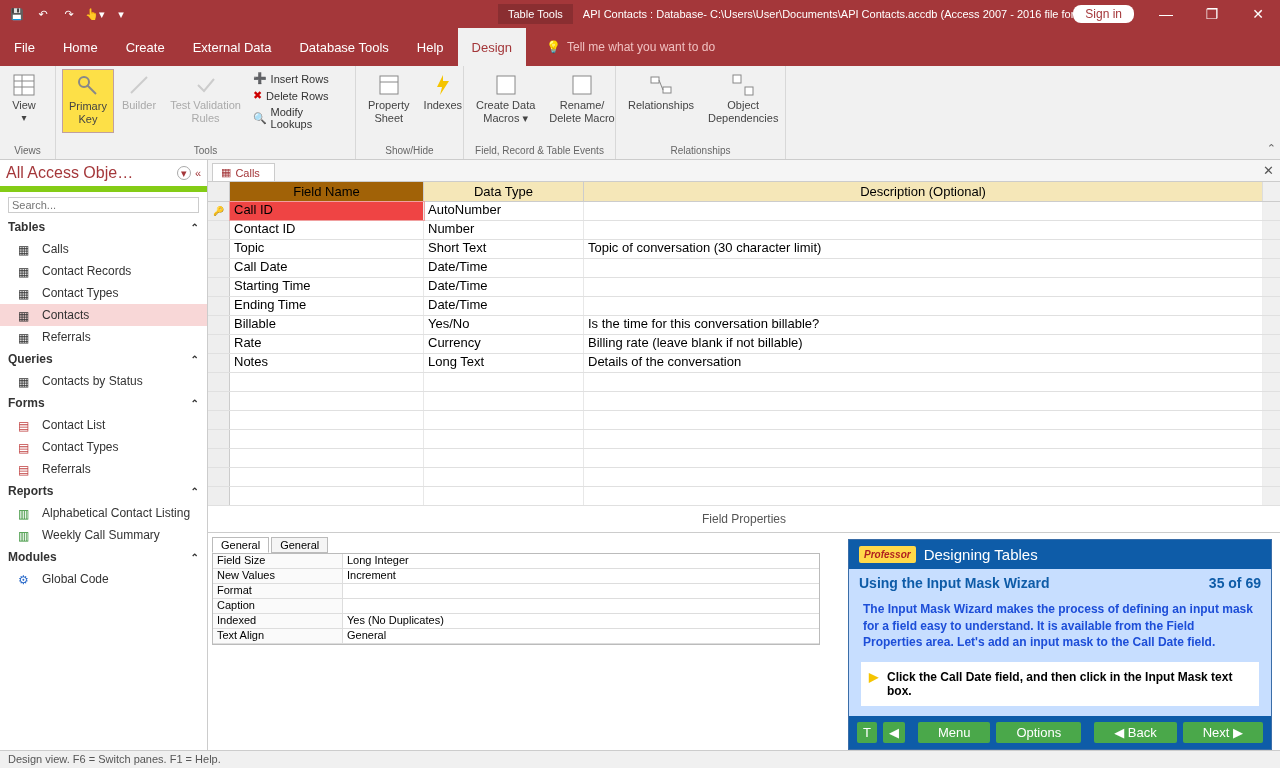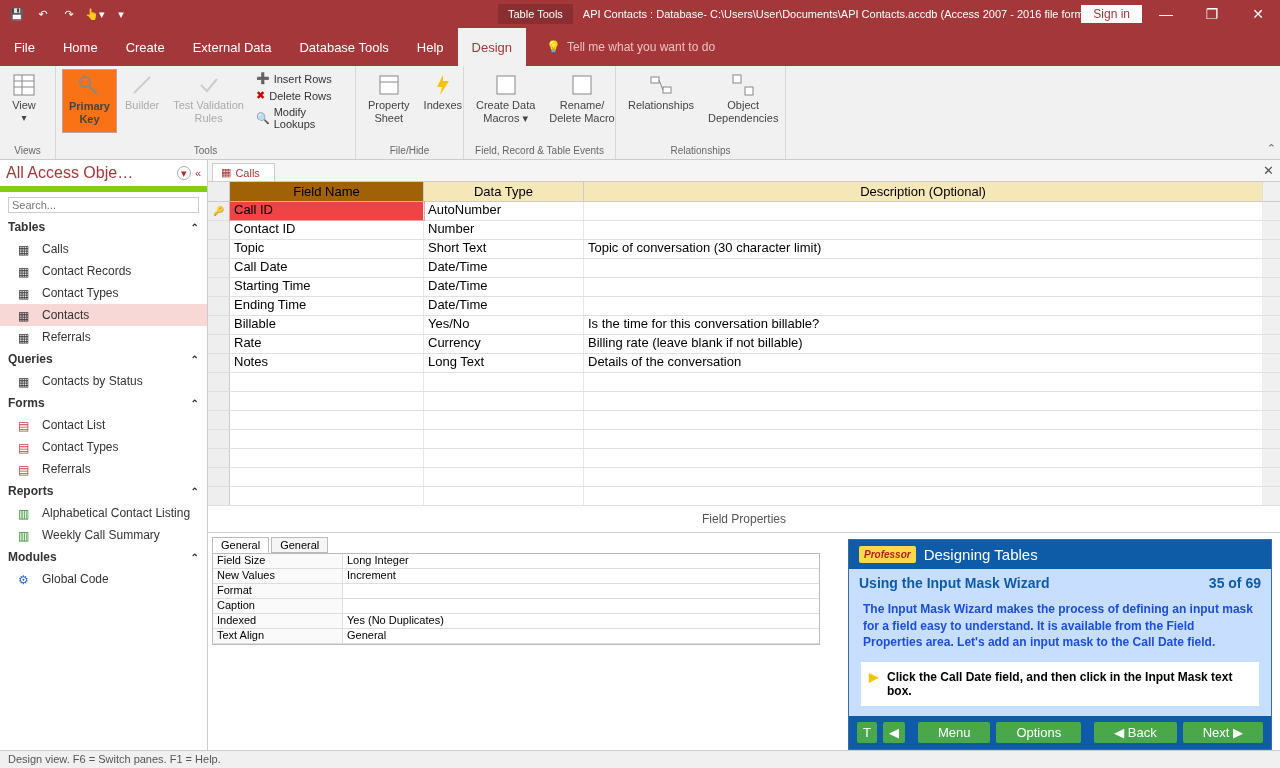--- a/index.html
+++ b/index.html
@@ -3,32 +3,32 @@
 <meta charset="utf-8">
 <style>
 * { box-sizing: border-box; margin: 0; padding: 0; font-family: "Segoe UI", Arial, sans-serif; }
 body { width: 1280px; height: 768px; overflow: hidden; background: #fff; position: relative; }
 .titlebar { height: 28px; background: #a4373a; display: flex; align-items: center; color: #fff; font-size: 11px; }
 .qat { display: flex; align-items: center; gap: 4px; padding: 0 6px; }
 .qat-btn { width: 22px; height: 22px; display: flex; align-items: center; justify-content: center; color: #fff; }
 .title-tab { background: #8a2e31; padding: 4px 10px; font-size: 11px; margin-left: 360px; }
 .title-text { margin-left: 10px; flex: 1; white-space: nowrap; overflow: hidden; }
 .title-right { display: flex; align-items: center; gap: 2px; margin-left: auto; }
-.signin { background: #fff; color: #a4373a; padding: 2px 12px; font-size: 12px; margin-right: 0; }
+.signin { background: #fff; color: #a4373a; padding: 2px 12px; font-size: 12px; margin-right: 8px; border-radius: 8px; }
 .win-btn { width: 44px; height: 28px; display: flex; align-items: center; justify-content: center; color: #fff; font-size: 14px; }
 .menubar { height: 38px; background: #a4373a; display: flex; align-items: center; color: #fff; font-size: 13px; }
 .menu-item { padding: 0 14px; height: 38px; display: flex; align-items: center; }
 .menu-item.active { background: #f1f1f1; color: #a4373a; }
 .tellme { display: flex; align-items: center; gap: 6px; margin-left: 20px; color: #f0c0c0; font-size: 12px; }
 .ribbon { height: 94px; background: #f1f1f1; border-bottom: 1px solid #ccc; display: flex; position: relative; }
 .ribbon-group { border-right: 1px solid #d8d8d8; padding: 3px 6px 0 6px; display: flex; flex-direction: column; }
 .ribbon-group-label { font-size: 10px; color: #666; text-align: center; padding: 2px 0 3px 0; margin-top: auto; }
 .ribbon-btns { display: flex; gap: 2px; }
 .ribbon-btn { display: flex; flex-direction: column; align-items: center; padding: 4px 6px; font-size: 11px; color: #444; text-align: center; line-height: 1.2; }
-.ribbon-btn.sel { background: #f97316; border: 1px solid #c0a0a0; font-weight: bold; }
+.ribbon-btn.sel { background: #fde047; border: 1px solid #c0a0a0; }
 .ribbon-icon { width: 24px; height: 24px; margin-bottom: 2px; }
 .ribbon-small-list { display: flex; flex-direction: column; gap: 2px; padding: 2px; }
 .ribbon-small { display: flex; align-items: center; gap: 4px; font-size: 11px; color: #333; padding: 1px 2px; }
 .ribbon-collapse { position: absolute; right: 4px; bottom: 4px; font-size: 11px; color: #666; }
 .content { display: flex; height: 590px; }
 .navpane { width: 208px; border-right: 1px solid #ccc; background: #fff; overflow: hidden; }
 .nav-header { display: flex; align-items: center; padding: 4px 6px; font-size: 16px; color: #a4373a; border-bottom: 6px solid #84cc16; }
 .nav-section { font-size: 12px; font-weight: bold; color: #333; padding: 4px 8px; display: flex; justify-content: space-between; align-items: center; }
 .nav-item { display: flex; align-items: center; gap: 8px; padding: 4px 8px 4px 18px; font-size: 12px; color: #333; }
 .nav-item.sel { background: #f8d7d7; }
@@ -177,21 +177,21 @@
         <span style="white-space:pre">Property
 Sheet</span>
       </div>
       <div class="ribbon-btn">
         <svg class="ribbon-icon">
             <path d="M12 2 L6 14 L11 14 L9 22 L18 8 L12 8 Z" fill="#f5c400"></path>
           </svg>
         <span>Indexes</span>
       </div>
     </div>
-    <div class="ribbon-group-label">File/Hide</div>
+    <div class="ribbon-group-label">Show/Hide</div>
   </div>
   <div class="ribbon-group" style="width:152px">
     <div class="ribbon-btns">
       <div class="ribbon-btn">
         <svg class="ribbon-icon">
             <rect x="3" y="3" width="18" height="18" fill="#fff" stroke="#888"></rect>
           </svg>
         <span style="white-space:pre">Create Data
 Macros ▾</span>
       </div>

